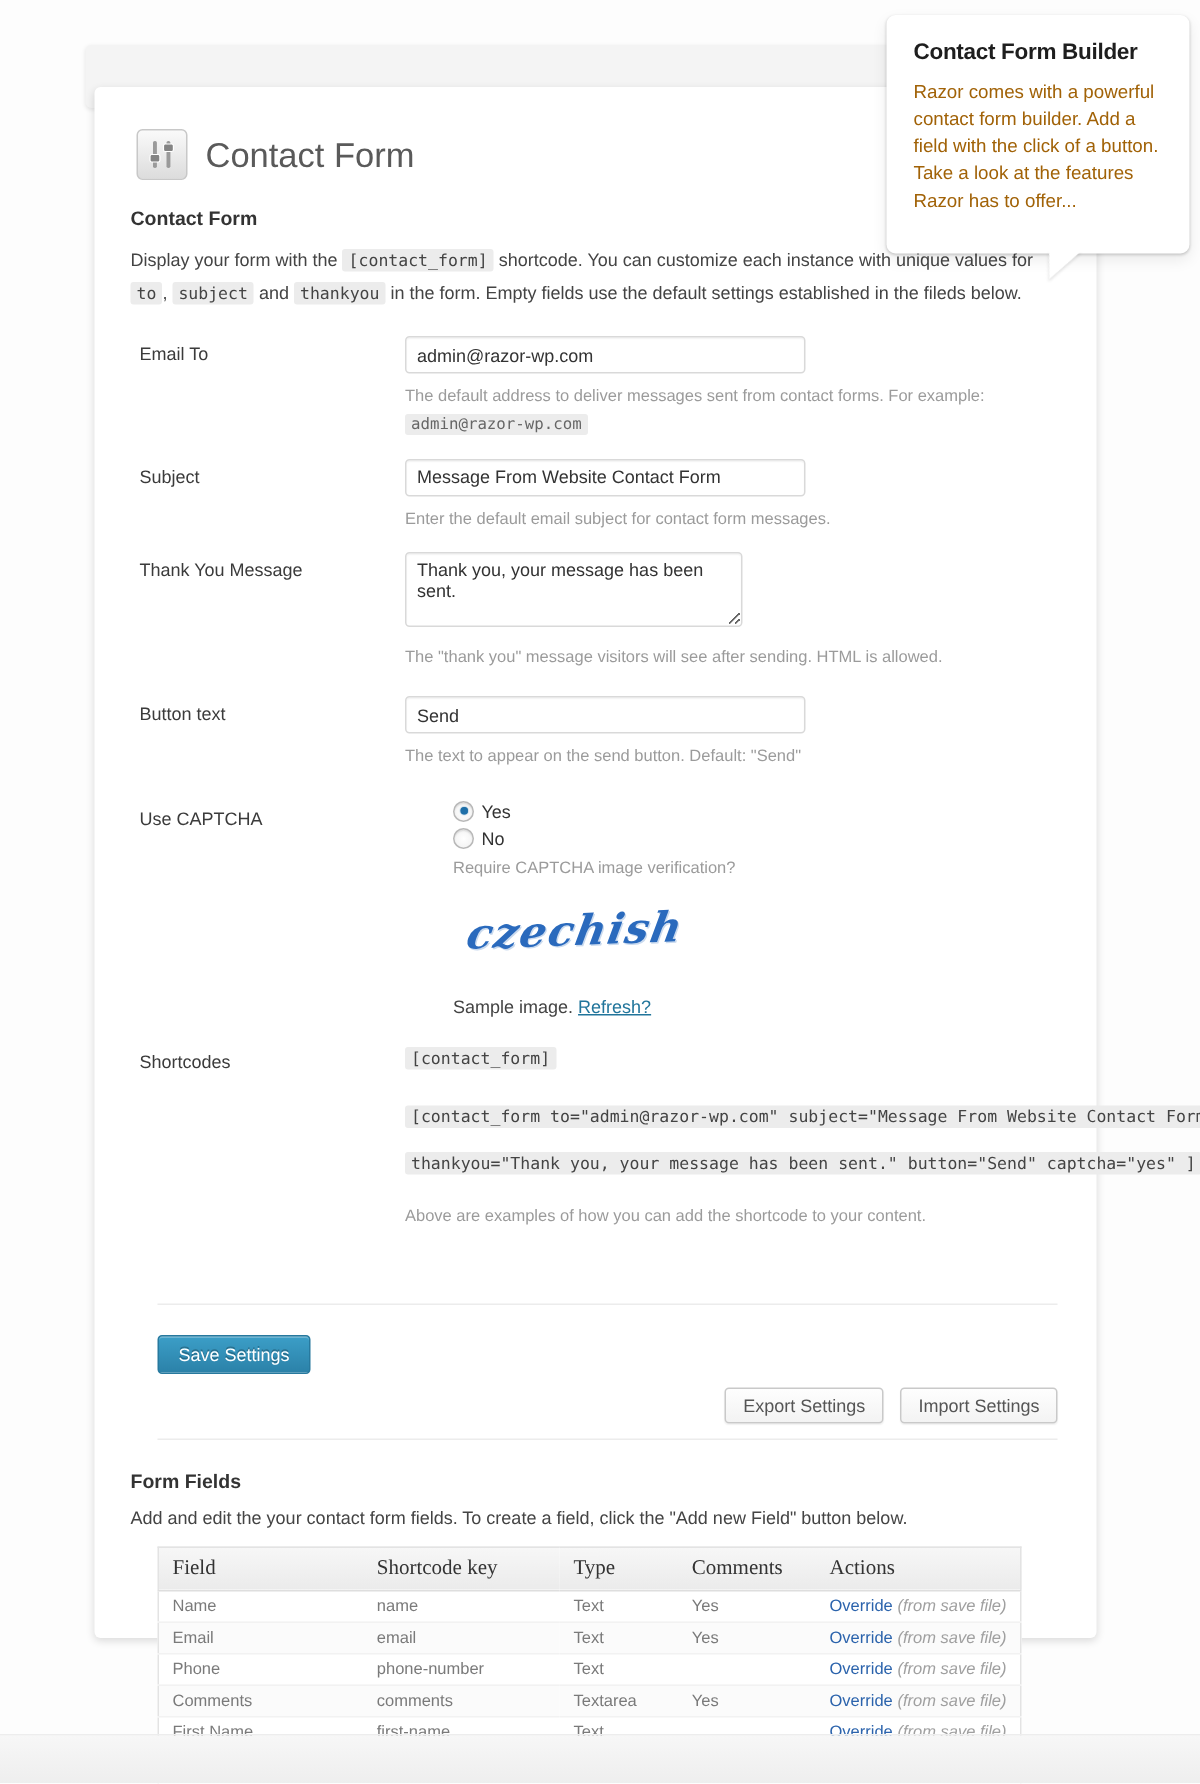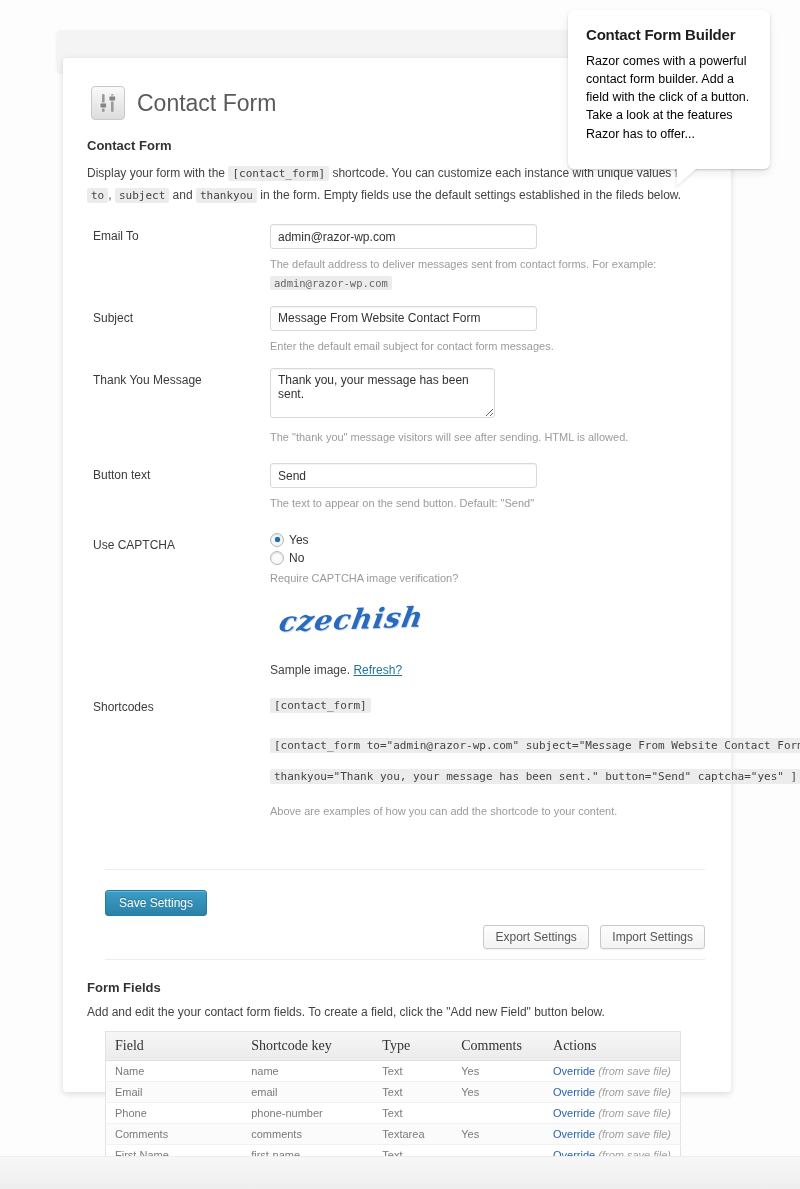--- a/index.html
+++ b/index.html
@@ -82,24 +82,24 @@
   table.fields-table th { font-family:"Liberation Serif", serif; font-weight:400; font-size:14px;
     color:#333; text-align:left; padding:6px 9px; background:linear-gradient(#f7f7f7,#ebebeb);
     border-bottom:1px solid #dedede; }
   table.fields-table td { font-size:11px; color:#7a7a7a; padding:4px 9px; border-top:1px solid #f2f2f2; }
   table.fields-table tbody tr:nth-child(even) td { background:#fbfbfb; }
   .override-link { color:#2b63ac; cursor:pointer; text-decoration:none; }
   .override-note { color:#a0a0a0;font-style:italic; }
   td.actions-cell { white-space:nowrap; }
 
   
-  .tooltip { position:absolute; left:568px; top:10px; width:202px; background:#fff; border-radius:6px;
+  .tooltip { position:absolute; left:591px; top:10px; width:202px; background:#fff; border-radius:6px;
     box-shadow:0 1px 2px rgba(0,0,0,0.18), 0 4px 10px rgba(0,0,0,0.08); padding:16px 17px 26px 18px; z-index:5; }
   .tooltip-title { font-size:15px; font-weight:700; color:#1e1e1e; letter-spacing:-0.2px; }
-  .tooltip-body { font-size:12.5px; color:#000000; line-height:1.45; margin-top:9px; }
+  .tooltip-body { font-size:12.5px; color:#a16207; line-height:1.45; margin-top:9px; }
   .tooltip-tail { position:absolute; left:106px; bottom:-17px; width:0; height:0;
     border-top:19px solid #fff; border-right:17px solid transparent; border-left:5px solid transparent;
     transform:skewX(-14deg); filter:drop-shadow(0 2px 1px rgba(0,0,0,0.10)); }
 
   
   .bottom-band { position:absolute; left:0; bottom:0; width:800px; height:33px;
     background:linear-gradient(#f7f7f7,#eeeeee); border-top:1px solid #ededed; }
 </style>
 </head>
 <body>
@@ -154,21 +154,21 @@
         </div>
 
         <div class="form-row" style="margin-bottom:20px;">
           <div class="form-label">Button text</div>
           <div class="form-field">
             <input class="text-input" type="text" value="Send" style="">
             <div class="help">The text to appear on the send button. Default: "Send"</div>
           </div>
         </div>
 
-        <div class="form-row" style="margin-bottom:18px;">
+        <div class="form-row" style="margin-bottom:18px;gap:32px;">
           <div class="form-label">Use CAPTCHA</div>
           <div class="form-field">
             <div class="radio-line">
               <span class="radio checked"></span>
               <span>Yes</span>
             </div>
             <div class="radio-line">
               <span class="radio"></span>
               <span>No</span>
             </div>

